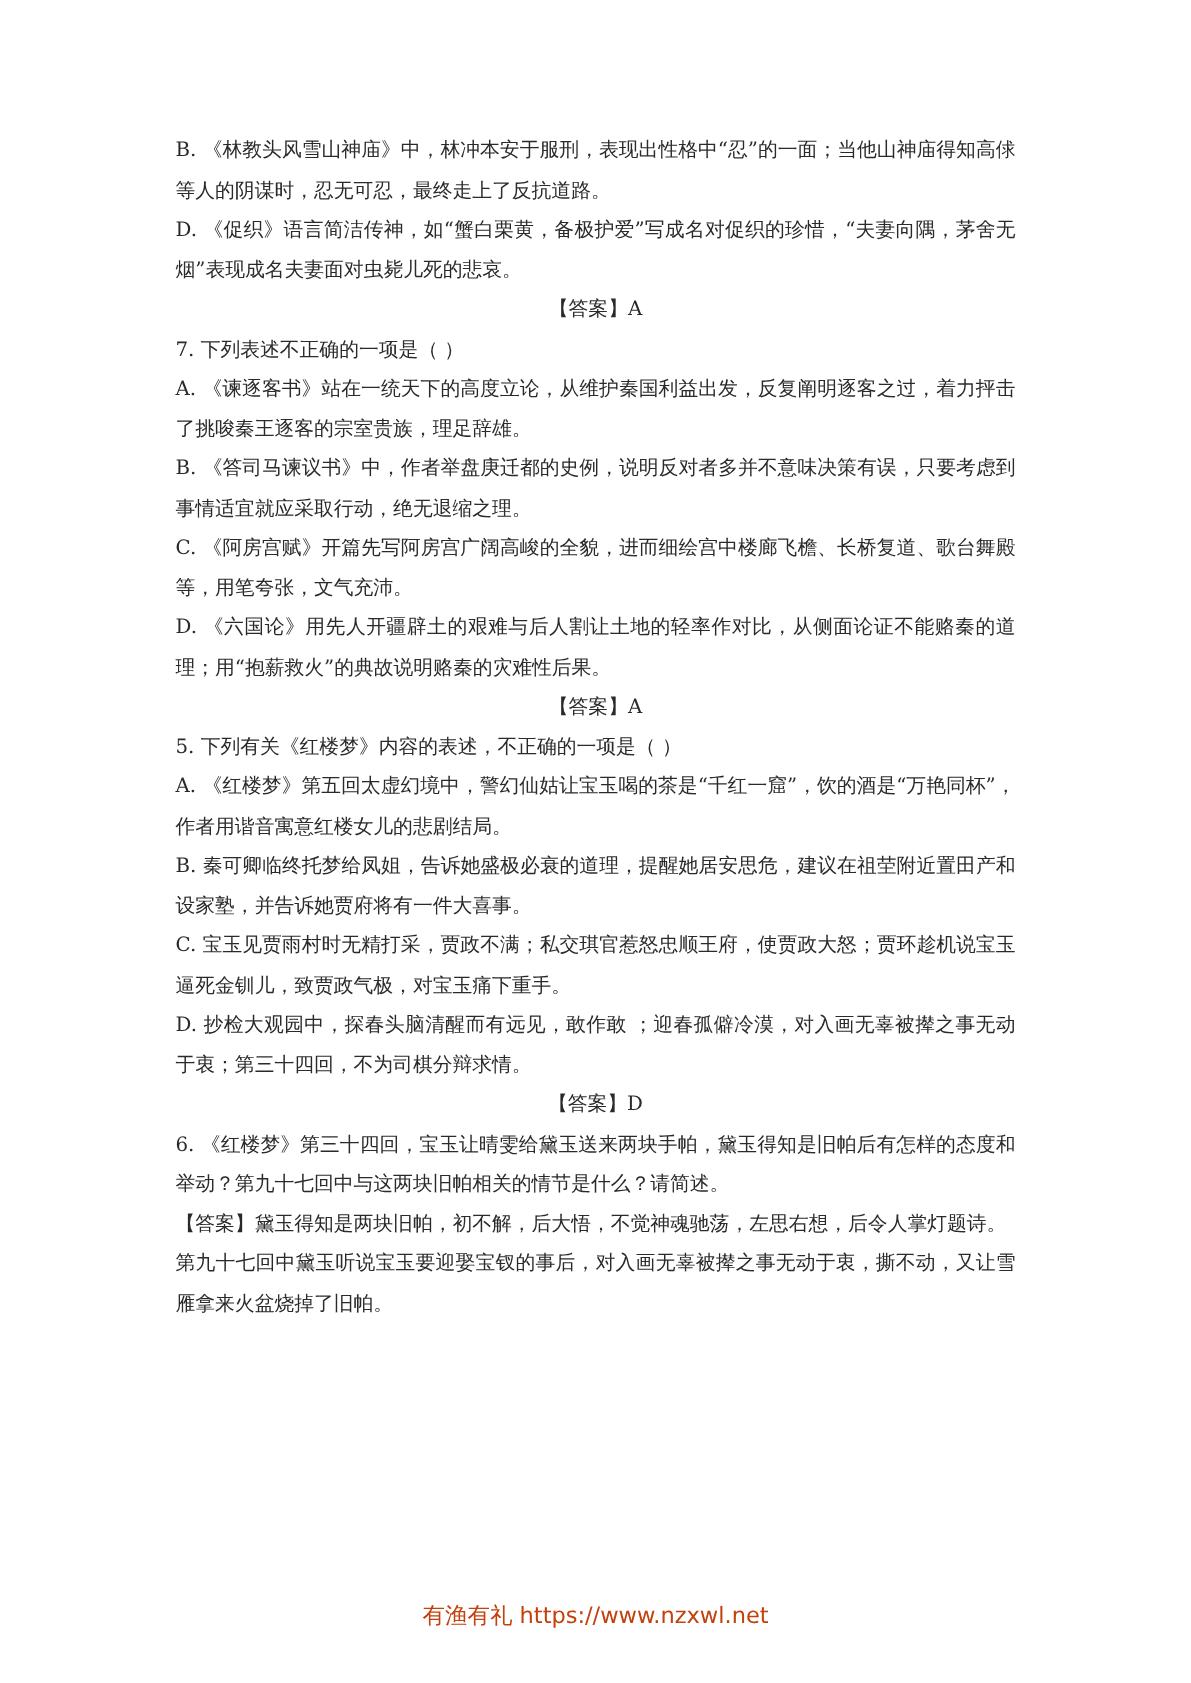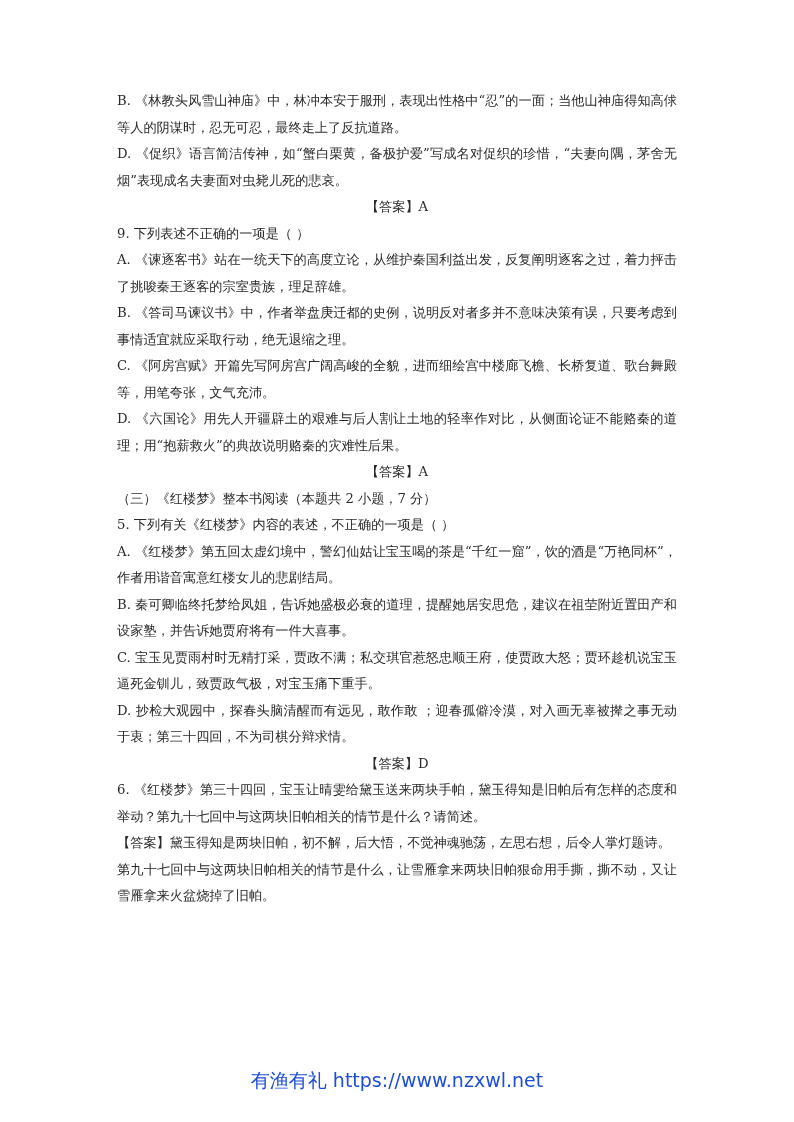--- a/index.html
+++ b/index.html
@@ -16,42 +16,41 @@
     }
     .para { margin: 0; padding: 0; text-align: justify; text-align-last: left; word-break: break-all; }
     .answer { margin: 0; padding: 0; text-align: center; }
     .answer .tag { font-family: "DejaVu Sans", "Liberation Sans", sans-serif; }
     .footer {
       position: absolute;
       left: 0; right: 0;
       top: 1068px;
       text-align: center;
       font-family: "DejaVu Sans", "Liberation Sans", sans-serif;
-      font-size: 19px;
-      color: #1d4ed8;
+      font-size: 15px;
+      color: #c2410c;
     }
   </style>
 </head>
 <body>
 
 <div class="page">
   <p class="para">B.  《林教头风雪山神庙》中，林冲本安于服刑，表现出性格中“忍”的一面；当他山神庙得知高俅等人的阴谋时，忍无可忍，最终走上了反抗道路。</p>
   <p class="para">D.  《促织》语言简洁传神，如“蟹白栗黄，备极护爱”写成名对促织的珍惜，“夫妻向隅，茅舍无烟”表现成名夫妻面对虫毙儿死的悲哀。</p>
   <p class="answer"><span class="tag">【答案】</span><span>A</span></p>
-  <p class="para">9. 下列表述不正确的一项是（    ）</p>
+  <p class="para">7. 下列表述不正确的一项是（    ）</p>
   <p class="para">A.  《谏逐客书》站在一统天下的高度立论，从维护秦国利益出发，反复阐明逐客之过，着力抨击了挑唆秦王逐客的宗室贵族，理足辞雄。</p>
   <p class="para">B.  《答司马谏议书》中，作者举盘庚迁都的史例，说明反对者多并不意味决策有误，只要考虑到事情适宜就应采取行动，绝无退缩之理。</p>
   <p class="para">C.  《阿房宫赋》开篇先写阿房宫广阔高峻的全貌，进而细绘宫中楼廊飞檐、长桥复道、歌台舞殿等，用笔夸张，文气充沛。</p>
   <p class="para">D.  《六国论》用先人开疆辟土的艰难与后人割让土地的轻率作对比，从侧面论证不能赂秦的道理；用“抱薪救火”的典故说明赂秦的灾难性后果。</p>
   <p class="answer"><span class="tag">【答案】</span><span>A</span></p>
-  <p class="para">（三）《红楼梦》整本书阅读（本题共 2 小题，7 分）</p>
   <p class="para">5. 下列有关《红楼梦》内容的表述，不正确的一项是（    ）</p>
   <p class="para">A.  《红楼梦》第五回太虚幻境中，警幻仙姑让宝玉喝的茶是“千红一窟”，饮的酒是“万艳同杯”，作者用谐音寓意红楼女儿的悲剧结局。</p>
   <p class="para">B.  秦可卿临终托梦给凤姐，告诉她盛极必衰的道理，提醒她居安思危，建议在祖茔附近置田产和设家塾，并告诉她贾府将有一件大喜事。</p>
   <p class="para">C.  宝玉见贾雨村时无精打采，贾政不满；私交琪官惹怒忠顺王府，使贾政大怒；贾环趁机说宝玉逼死金钏儿，致贾政气极，对宝玉痛下重手。</p>
   <p class="para">D.  抄检大观园中，探春头脑清醒而有远见，敢作敢   ；迎春孤僻冷漠，对入画无辜被撵之事无动于衷；第三十四回，不为司棋分辩求情。</p>
   <p class="answer"><span class="tag">【答案】</span><span>D</span></p>
   <p class="para">6.  《红楼梦》第三十四回，宝玉让晴雯给黛玉送来两块手帕，黛玉得知是旧帕后有怎样的态度和举动？第九十七回中与这两块旧帕相关的情节是什么？请简述。</p>
   <p class="para"><span class="tag">【答案】</span><span>黛玉得知是两块旧帕，初不解，后大悟，不觉神魂驰荡，左思右想，后令人掌灯题诗。</span></p>
-  <p class="para">第九十七回中与这两块旧帕相关的情节是什么，让雪雁拿来两块旧帕狠命用手撕，撕不动，又让雪雁拿来火盆烧掉了旧帕。</p>
+  <p class="para">第九十七回中黛玉听说宝玉要迎娶宝钗的事后，对入画无辜被撵之事无动于衷，撕不动，又让雪雁拿来火盆烧掉了旧帕。</p>
 </div>
 
 <div class="footer">有渔有礼 https://www.nzxwl.net</div>
 
 </body></html>

